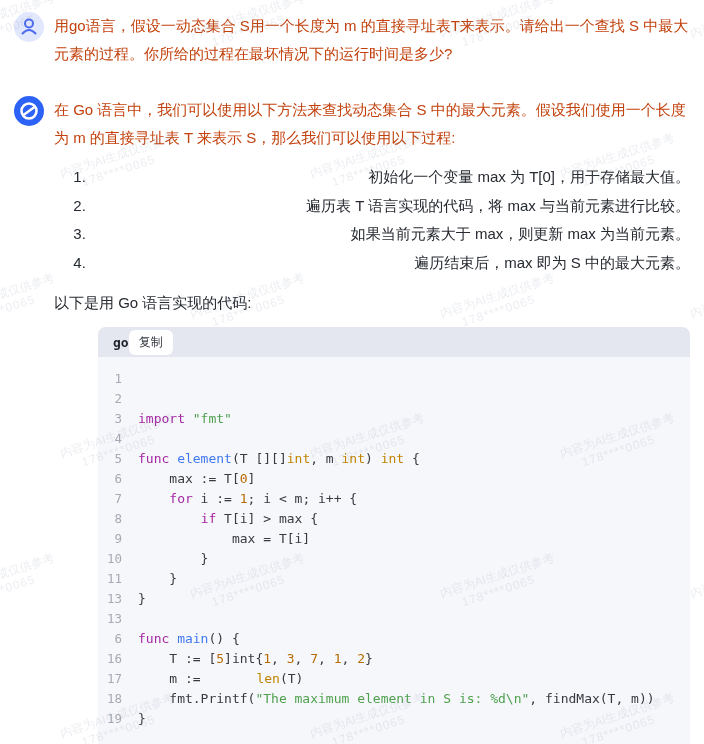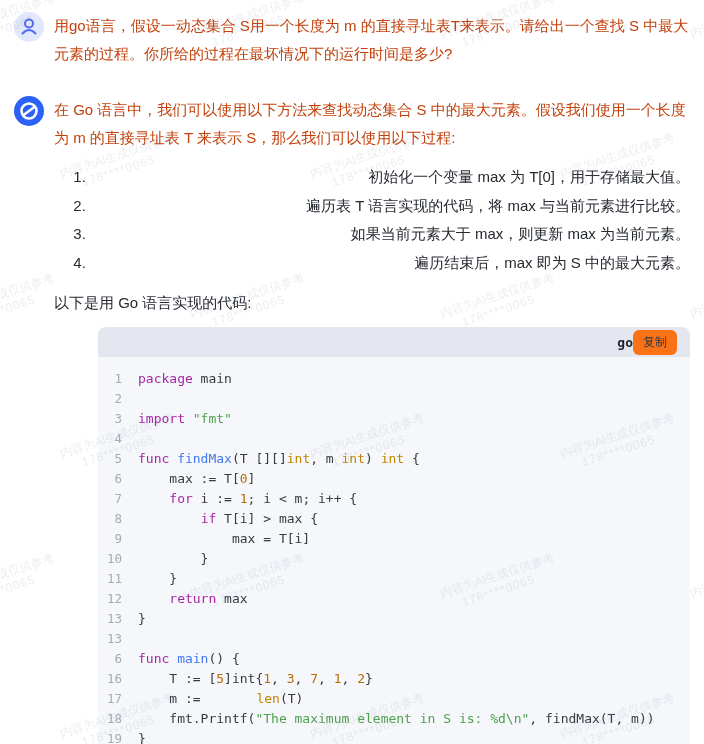--- a/index.html
+++ b/index.html
@@ -53,29 +53,29 @@
 
   
   .code-block {
     margin: 10px 0 0 44px;  
     border-radius: 8px 8px 0 0;
     overflow: hidden;
   }
   .code-header {
     height: 30px;
     background: #e5e7f0;
-    display: flex; align-items: center; justify-content: flex-end;
+    display: flex; align-items: center; justify-content: flex-start;
     padding: 0 13px 0 15px;
   }
   .code-lang {
     font-size: 13px; font-weight: bold; color: #1f2329;
     font-family: "DejaVu Sans Mono", "Liberation Mono", monospace;
   }
   .copy-btn {
-    background: #f97316;
+    background: #ffffff;
     border: none;
     border-radius: 6px;
     font-size: 12px;
     color: #34383f;
     padding: 4px 10px;
     cursor: pointer;
     font-family: "Liberation Sans", "DejaVu Sans", sans-serif;
   }
   .code-body {
     background: #f6f7fb;
@@ -229,32 +229,31 @@
       </ol>
 
       <div class="code-intro">以下是用 Go 语言实现的代码:</div>
 
       <div class="code-block">
         <div class="code-header">
           <span class="code-lang">go</span>
           <button class="copy-btn">复制</button>
         </div>
         <div class="code-body">
-            <div class="code-row"><span class="ln">1</span><span class="code-text"><span class="tok-kw">package</span><span> main</span></span></div>
+            <div class="code-row"><span class="ln">1</span></div>
             <div class="code-row"><span class="ln">2</span><span class="code-text"></span></div>
             <div class="code-row"><span class="ln">3</span><span class="code-text"><span class="tok-kw">import</span><span> </span><span class="tok-str">"fmt"</span></span></div>
             <div class="code-row"><span class="ln">4</span><span class="code-text"></span></div>
-            <div class="code-row"><span class="ln">5</span><span class="code-text"><span class="tok-kw">func</span><span> </span><span class="tok-fn">findMax</span><span>(T [][]</span><span class="tok-typ">int</span><span>, m </span><span class="tok-typ">int</span><span>) </span><span class="tok-typ">int</span><span> {</span></span></div>
+            <div class="code-row"><span class="ln">5</span><span class="code-text"><span class="tok-kw">func</span><span> </span><span class="tok-fn">element</span><span>(T [][]</span><span class="tok-typ">int</span><span>, m </span><span class="tok-typ">int</span><span>) </span><span class="tok-typ">int</span><span> {</span></span></div>
             <div class="code-row"><span class="ln">6</span><span class="code-text"><span>    max := T[</span><span class="tok-num">0</span><span>]</span></span></div>
             <div class="code-row"><span class="ln">7</span><span class="code-text"><span>    </span><span class="tok-kw">for</span><span> i := </span><span class="tok-num">1</span><span>; i &lt; m; i++ {</span></span></div>
             <div class="code-row"><span class="ln">8</span><span class="code-text"><span>        </span><span class="tok-kw">if</span><span> T[i] &gt; max {</span></span></div>
             <div class="code-row"><span class="ln">9</span><span class="code-text"><span>            max = T[i]</span></span></div>
             <div class="code-row"><span class="ln">10</span><span class="code-text"><span>        }</span></span></div>
             <div class="code-row"><span class="ln">11</span><span class="code-text"><span>    }</span></span></div>
-            <div class="code-row"><span class="ln">12</span><span class="code-text"><span>    </span><span class="tok-kw">return</span><span> max</span></span></div>
             <div class="code-row"><span class="ln">13</span><span class="code-text"><span>}</span></span></div>
             <div class="code-row"><span class="ln">13</span><span class="code-text"></span></div>
             <div class="code-row"><span class="ln">6</span><span class="code-text"><span class="tok-kw">func</span><span> </span><span class="tok-fn">main</span><span>() {</span></span></div>
             <div class="code-row"><span class="ln">16</span><span class="code-text"><span>    T := [</span><span class="tok-num">5</span><span>]int{</span><span class="tok-num">1</span><span>, </span><span class="tok-num">3</span><span>, </span><span class="tok-num">7</span><span>, </span><span class="tok-num">1</span><span>, </span><span class="tok-num">2</span><span>}</span></span></div>
             <div class="code-row"><span class="ln">17</span><span class="code-text"><span>    m := </span><span class="tok-bi">len</span><span>(T)</span></span></div>
             <div class="code-row"><span class="ln">18</span><span class="code-text"><span>    fmt.Printf(</span><span class="tok-str">"The maximum element in S is: %d\n"</span><span>, findMax(T, m))</span></span></div>
             <div class="code-row"><span class="ln">19</span><span class="code-text"><span>}</span></span></div>
           </div>
       </div>
     </div>

